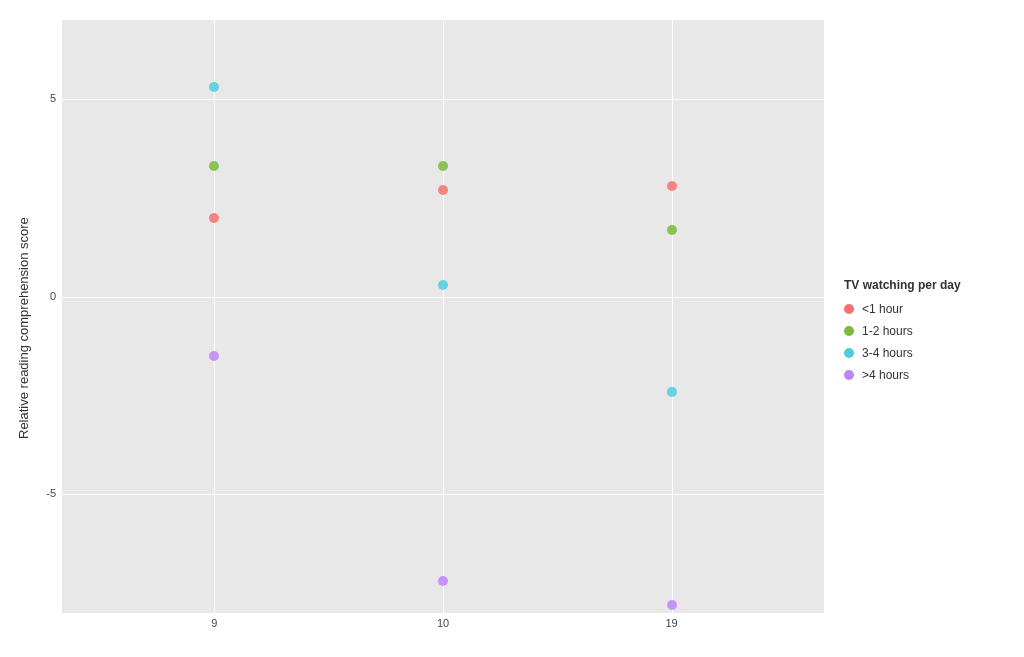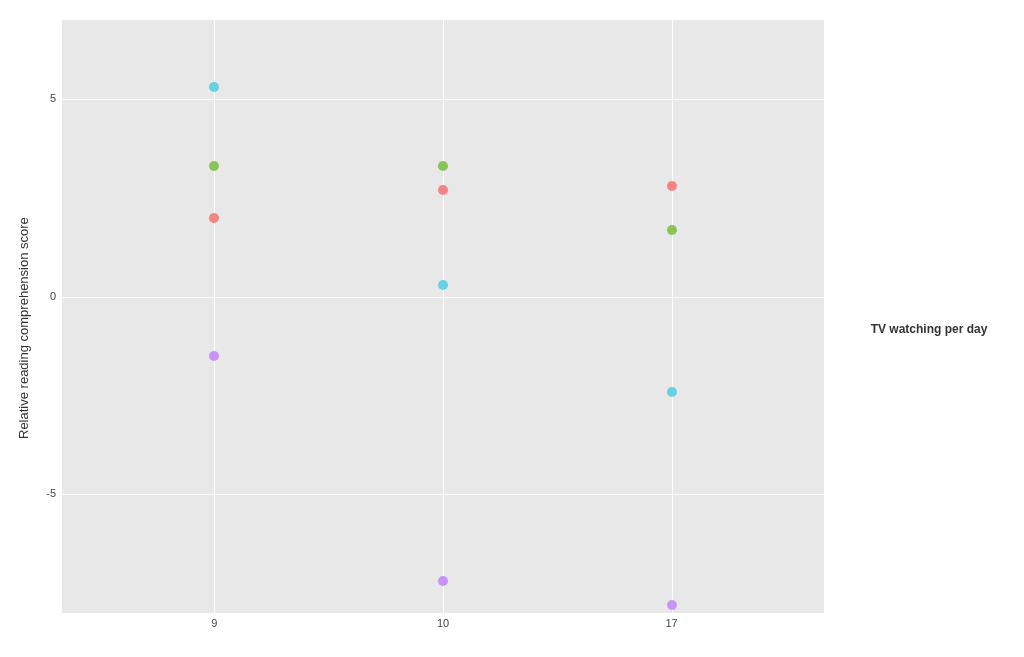--- a/index.html
+++ b/index.html
@@ -114,21 +114,21 @@
       text-align: center;
       font-size: 13px;
       color: #333;
       margin-top: 18px;
       margin-left: 30px;
     }
     
     .legend {
       width: 190px;
       display: flex;
-      flex-direction: row;
+      flex-direction: column;
       justify-content: center;
       padding-left: 20px;
       padding-top: 10px;
     }
     .legend-title {
       font-size: 12px;
       font-weight: bold;
       color: #333;
       margin-bottom: 10px;
     }
@@ -180,21 +180,39 @@
             <div class="dot" style="left: 80%; top: 28%; background-color: rgb(248, 113, 113); opacity: 0.85;"></div>
             <div class="dot" style="left: 80%; top: 35.3333%; background-color: rgb(123, 186, 60); opacity: 0.85;"></div>
             <div class="dot" style="left: 80%; top: 62.6667%; background-color: rgb(78, 205, 224); opacity: 0.85;"></div>
             <div class="dot" style="left: 80%; top: 98.6667%; background-color: rgb(192, 132, 252); opacity: 0.85;"></div>
           </div>
       </div>
       <div class="x-axis-area">
         <div class="x-ticks-row" id="x-ticks-row" style="position: relative; height: 24px;">
         <div class="x-tick-label" style="left: 20%;">9</div>
             <div class="x-tick-label" style="left: 50%;">10</div>
-            <div class="x-tick-label" style="left: 80%;">17</div>
+            <div class="x-tick-label" style="left: 80%;">19</div>
           </div>
       </div>
     </div>
   </div>
   <div class="legend">
     <div class="legend-title">TV watching per day</div>
+    <div id="legend-items-container">
+        <div class="legend-item">
+          <div class="legend-dot" style="background-color: rgb(248, 113, 113);"></div>
+          <span class="legend-label">&lt;1 hour</span>
+        </div>
+        <div class="legend-item">
+          <div class="legend-dot" style="background-color: rgb(123, 186, 60);"></div>
+          <span class="legend-label">1-2 hours</span>
+        </div>
+        <div class="legend-item">
+          <div class="legend-dot" style="background-color: rgb(78, 205, 224);"></div>
+          <span class="legend-label">3-4 hours</span>
+        </div>
+        <div class="legend-item">
+          <div class="legend-dot" style="background-color: rgb(192, 132, 252);"></div>
+          <span class="legend-label">&gt;4 hours</span>
+        </div>
+      </div>
   </div>
 </div>
 
 </body></html>

